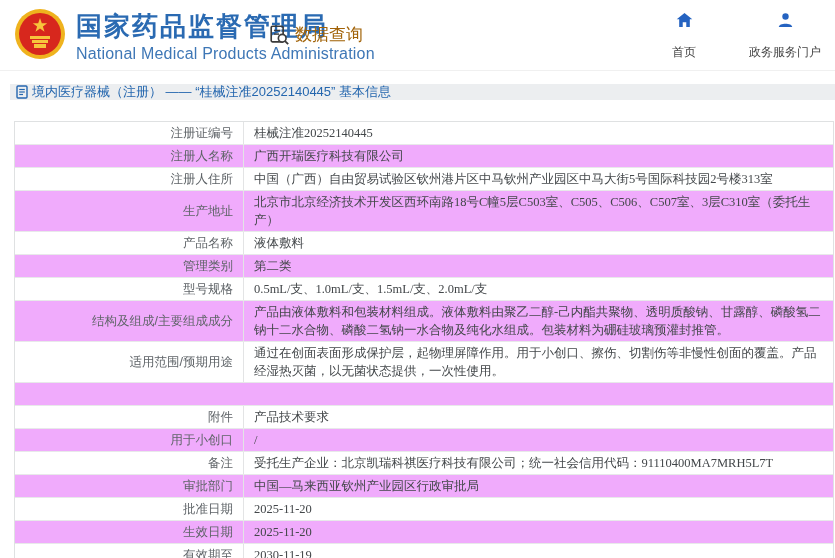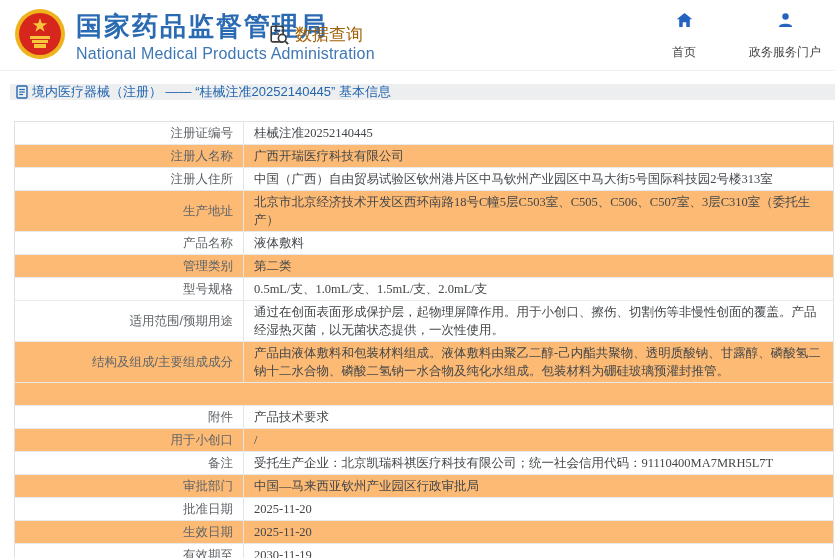--- a/index.html
+++ b/index.html
@@ -23,21 +23,21 @@
     position:absolute;left:10px;right:0;top:84px;height:16px;background:#eceef0;
     display:flex;align-items:center;padding-left:6px;box-sizing:border-box;
   }
   .crumb-text{font-size:13px;color:#2466ae;display:flex;align-items:center;gap:4px;}
   
   .table{
     position:absolute;left:14px;top:121px;width:820px;
     border:1px solid #dfe1e2;border-bottom:none;box-sizing:border-box;background:#fff;
   }
   .trow{display:flex;border-bottom:1px solid #e8e9ea;min-height:22px;background:#fff;}
-  .trow.alt{background:#fdba74;}
+  .trow.alt{background:#f0abfc;}
   .tlabel{
     width:214px;flex:0 0 214px;text-align:right;padding:2px 10px 2px 4px;
     border-right:1px solid #e3e4e5;color:#5f6468;font-size:12.5px;line-height:18px;
     display:flex;align-items:center;justify-content:flex-end;box-sizing:content-box;
   }
   .tvalue{
     flex:1;padding:2px 8px 2px 10px;color:#43474a;font-size:12.5px;line-height:18px;
     display:flex;align-items:center;word-break:break-all;font-family:Liberation Serif, serif;
   }
 </style>
@@ -126,27 +126,27 @@
         <div class="tvalue">液体敷料</div>
       </div>
       <div class="trow alt">
         <div class="tlabel">管理类别</div>
         <div class="tvalue">第二类</div>
       </div>
       <div class="trow">
         <div class="tlabel">型号规格</div>
         <div class="tvalue">0.5mL/支、1.0mL/支、1.5mL/支、2.0mL/支</div>
       </div>
+      <div class="trow alt">
+        <div class="tlabel">结构及组成/主要组成成分</div>
+        <div class="tvalue">产品由液体敷料和包装材料组成。液体敷料由聚乙二醇-己内酯共聚物、透明质酸钠、甘露醇、磷酸氢二钠十二水合物、磷酸二氢钠一水合物及纯化水组成。包装材料为硼硅玻璃预灌封推管。</div>
+      </div>
       <div class="trow">
         <div class="tlabel">适用范围/预期用途</div>
         <div class="tvalue">通过在创面表面形成保护层，起物理屏障作用。用于小创口、擦伤、切割伤等非慢性创面的覆盖。产品经湿热灭菌，以无菌状态提供，一次性使用。</div>
-      </div>
-      <div class="trow alt">
-        <div class="tlabel">结构及组成/主要组成成分</div>
-        <div class="tvalue">产品由液体敷料和包装材料组成。液体敷料由聚乙二醇-己内酯共聚物、透明质酸钠、甘露醇、磷酸氢二钠十二水合物、磷酸二氢钠一水合物及纯化水组成。包装材料为硼硅玻璃预灌封推管。</div>
       </div>
       <div class="trow alt">
         <div class="tvalue"></div>
       </div>
       <div class="trow">
         <div class="tlabel">附件</div>
         <div class="tvalue">产品技术要求</div>
       </div>
       <div class="trow alt">
         <div class="tlabel">用于小创口</div>

